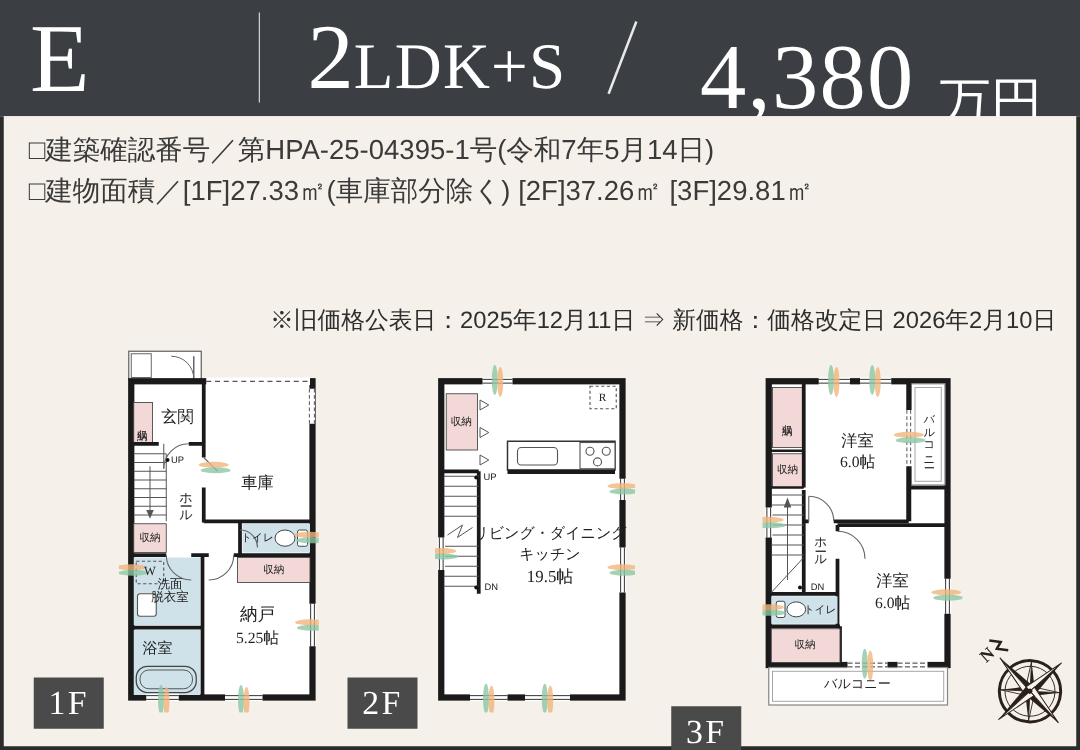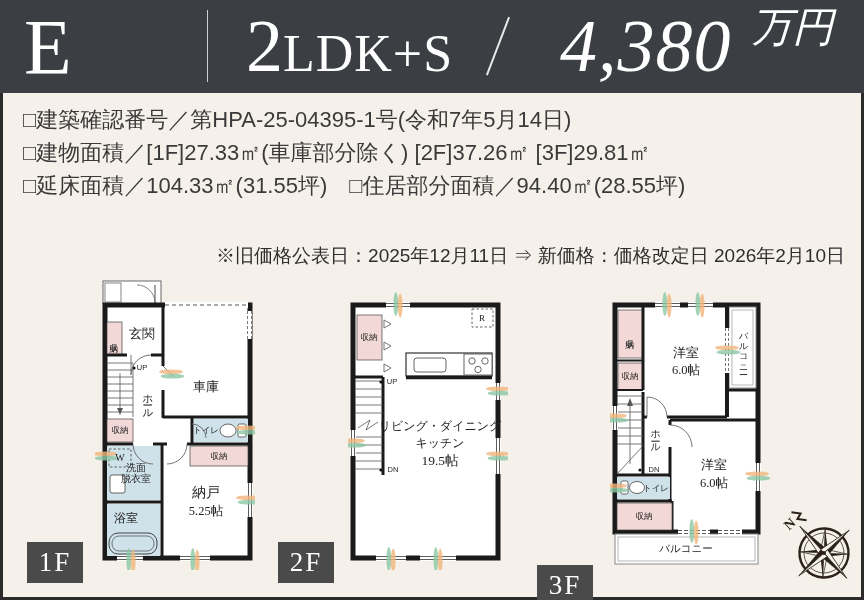--- a/index.html
+++ b/index.html
@@ -9,21 +9,21 @@
   .header{position:absolute;left:0;top:0;width:864px;height:93px;background:#3b3e43;}
   .hdr-item{position:absolute;color:#ffffff;font-family:"Liberation Serif",serif;white-space:nowrap;}
   .b-name{left:24px;top:0;height:93px;display:flex;align-items:baseline;}
   .b-big{font-size:78px;line-height:93px;}
   .b-small{font-size:42px;margin-left:2px;}
   .vdivider{position:absolute;left:207px;top:10px;width:1px;height:72px;background:rgba(255,255,255,.75);}
   .lay{left:246px;top:0;height:93px;display:flex;align-items:baseline;}
   .lay-big{font-size:74px;line-height:93px;}
   .lay-small{font-size:52px;letter-spacing:1px;}
   .slash{position:absolute;left:497px;top:15px;width:1.5px;height:62px;background:#e8e8e8;transform:rotate(21deg);}
-  .price{left:560px;top:0;height:109px;display:flex;align-items:flex-start;font-style:italic;}
+  .price{left:560px;top:0;height:109px;display:flex;align-items:flex-end;}
   .p-big{font-size:74px;line-height:93px;letter-spacing:1px;}
   .p-small{font-size:41px;margin-left:20px;}
   
   .content{position:absolute;left:0;top:93px;width:864px;height:507px;background:#f5f1ea;
            border-left:3px solid #2b2b2b;border-right:3px solid #2b2b2b;border-bottom:3px solid #2b2b2b;
            box-sizing:border-box;}
   .details{position:absolute;left:20px;top:10px;color:#3a3a3a;font-size:22px;line-height:33px;white-space:nowrap;}
   .notice{position:absolute;right:16px;top:150px;color:#2e2e2e;font-size:19px;white-space:nowrap;}
   
   .plan{position:absolute;width:160px;height:292px;}
@@ -54,21 +54,20 @@
       <span class="p-big">4,380</span>
       <span class="p-small">万円</span>
     </div>
   </div>
 
   <div class="content">
 
     <div class="details">
       <div>□建築確認番号／第HPA-25-04395-1号(令和7年5月14日)</div>
       <div>□建物面積／[1F]27.33㎡(車庫部分除く) [2F]37.26㎡ [3F]29.81㎡</div>
-      <div>□延床面積／104.33㎡(31.55坪)　□住居部分面積／94.40㎡(28.55坪)</div>
     </div>
 
     <div class="notice">※旧価格公表日：2025年12月11日 ⇒ 新価格：価格改定日 2026年2月10日</div>
   </div>
 
   <div class="plan" style="left:95px;top:278px;">
     <svg viewBox="0 0 160 292" width="160" height="292">
       <defs>
         <g id="swh">
           <ellipse cx="0" cy="-2.2" rx="12" ry="2.4" fill="#f1b57c" opacity="0.8"></ellipse>

